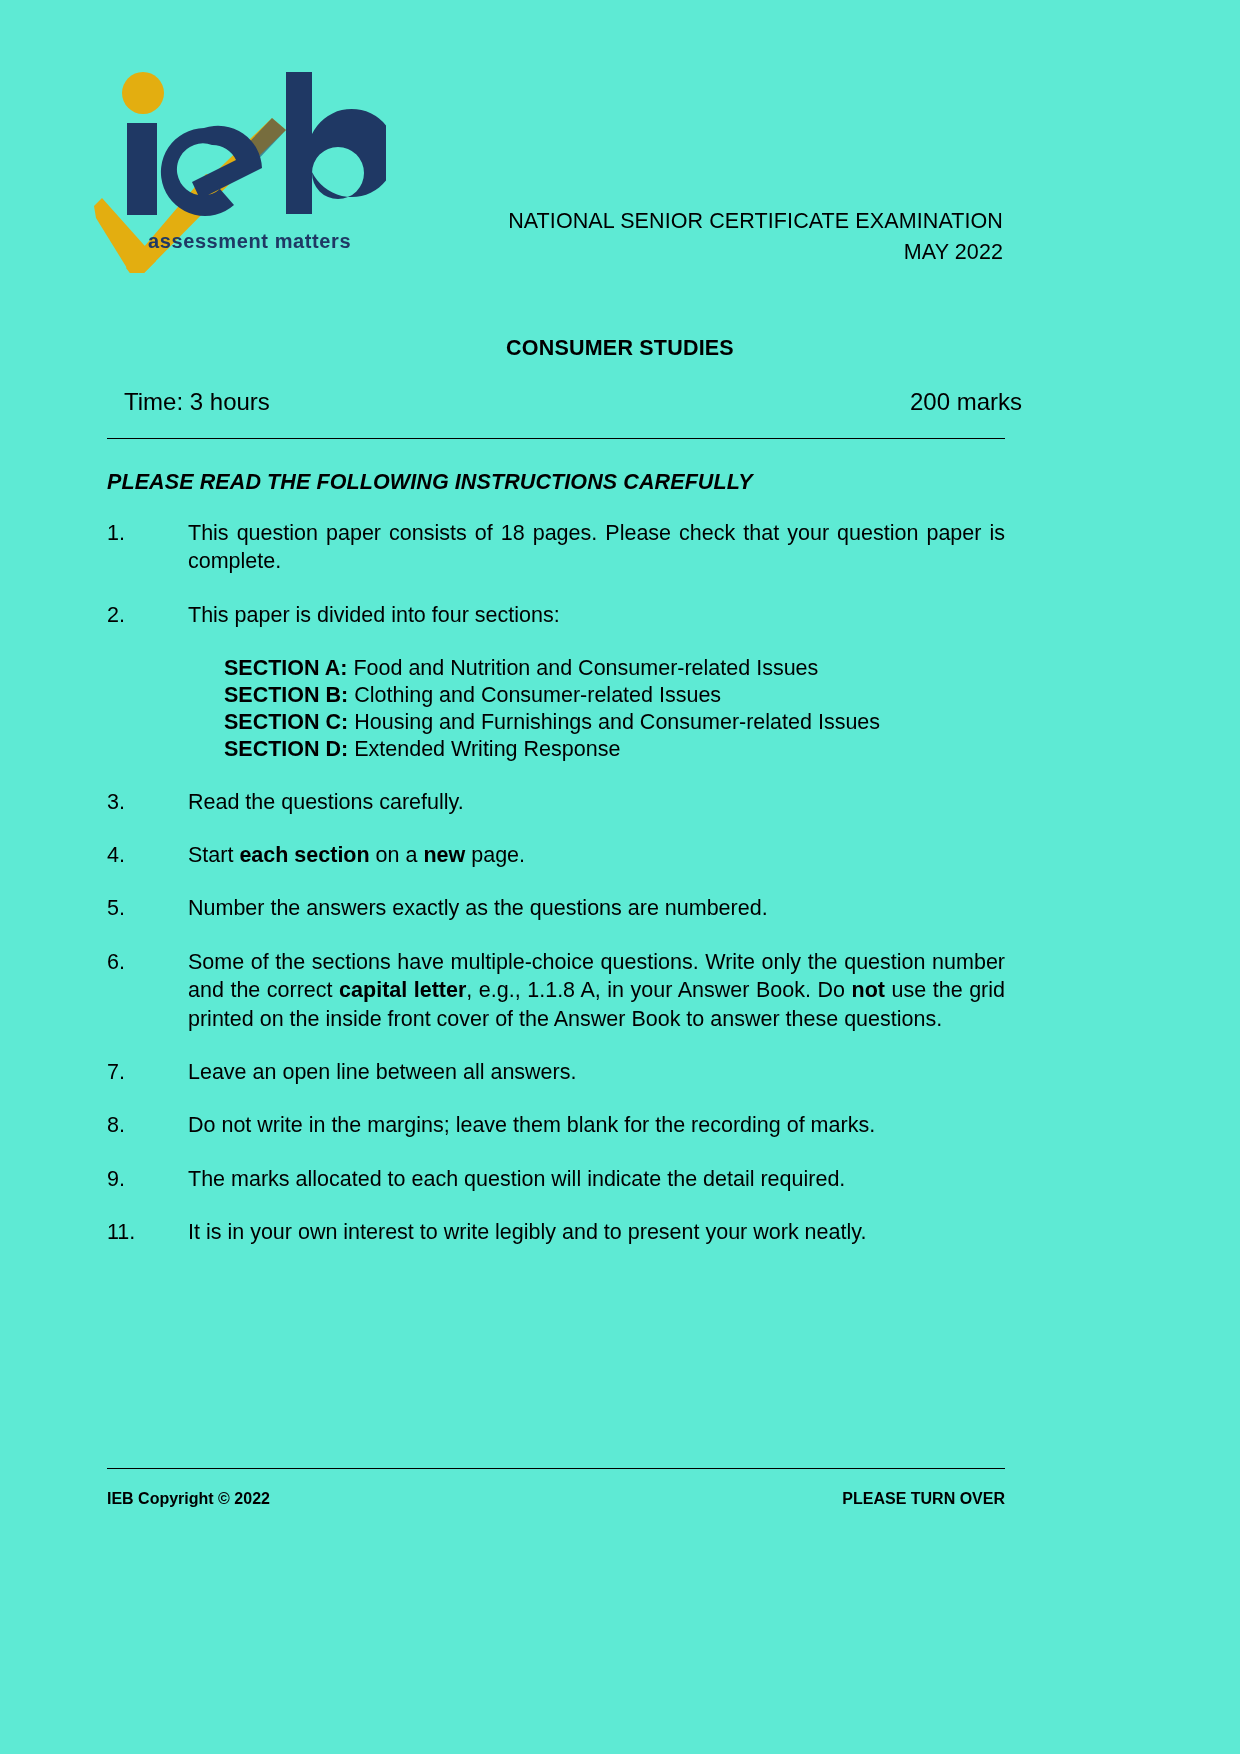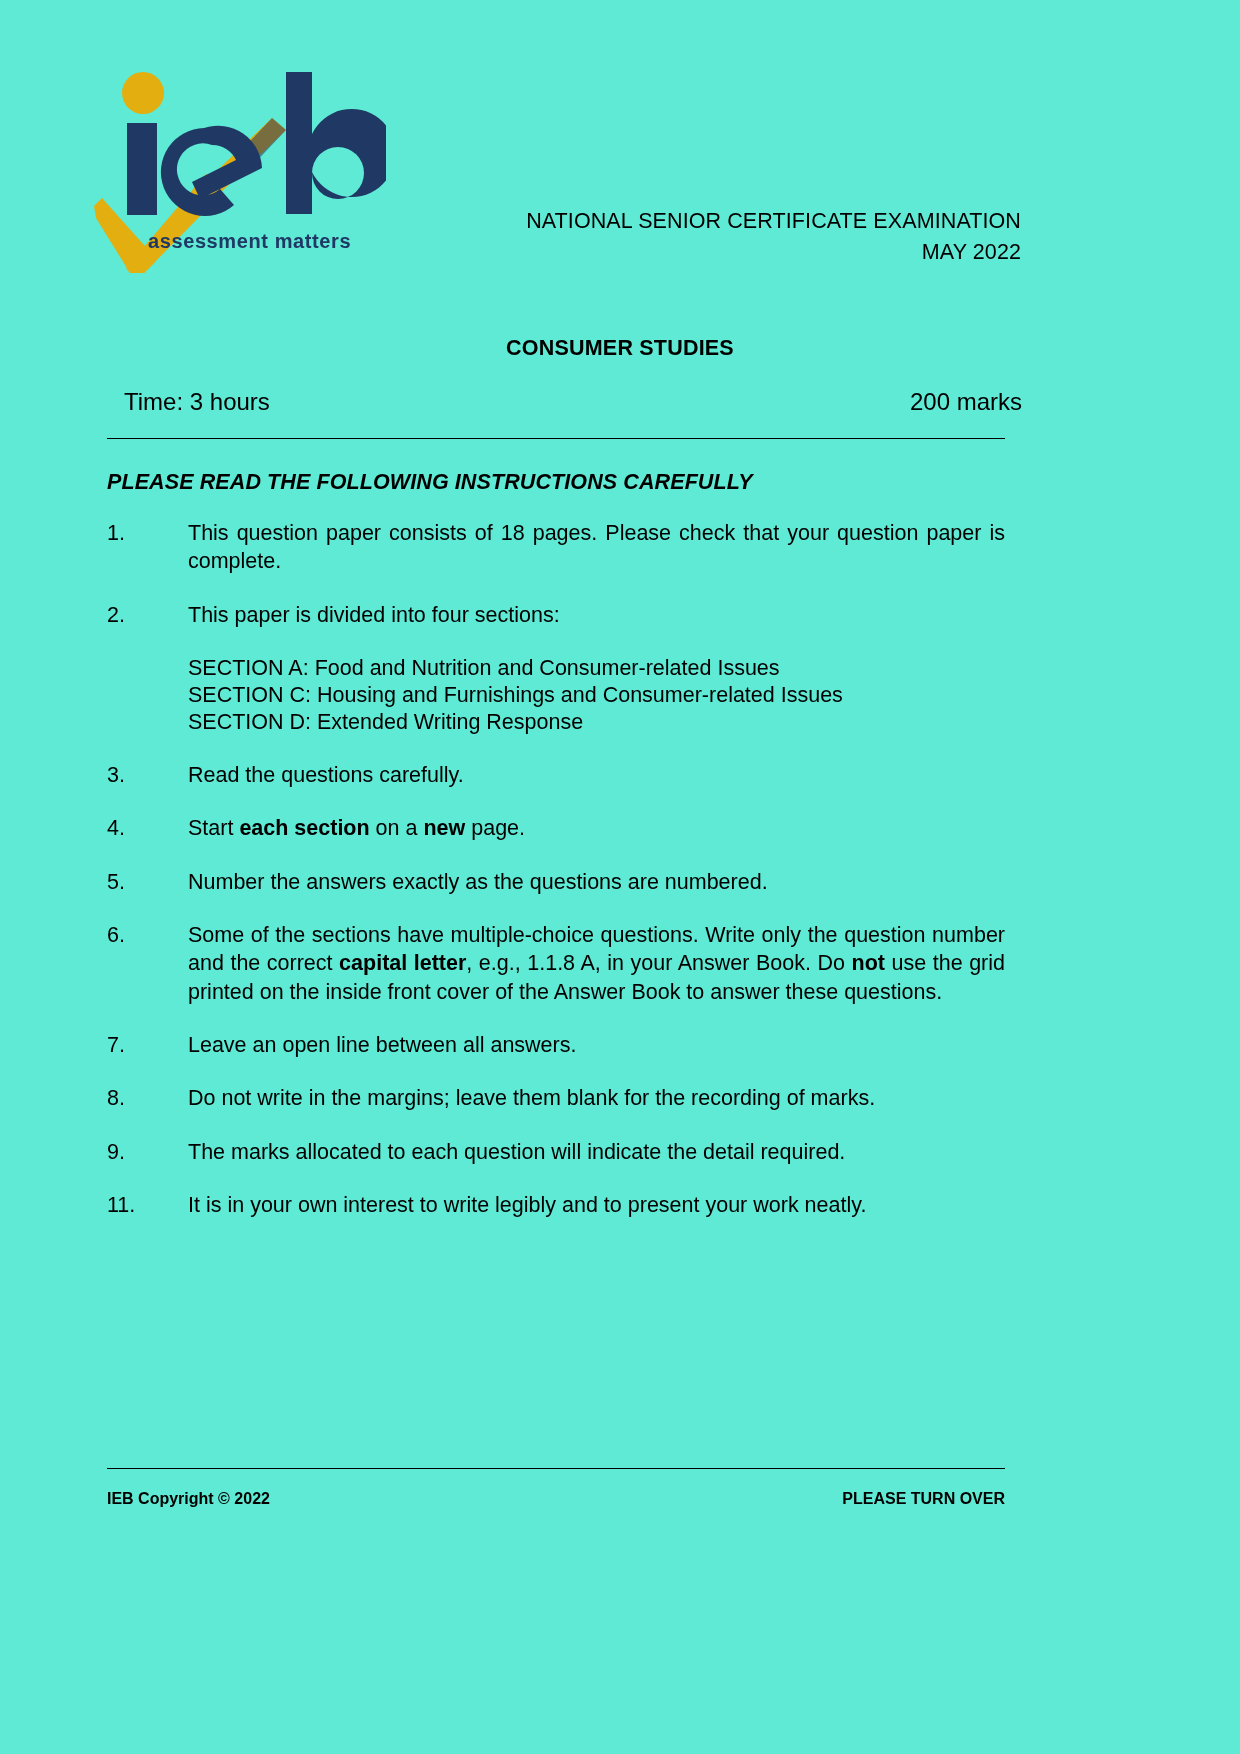--- a/index.html
+++ b/index.html
@@ -32,21 +32,21 @@
     position: absolute;
     left: 86px;
     top: 58px;
     width: 300px;
     height: 215px;
   }
   .logo svg { display: block; }
 
   .exam-meta {
     position: absolute;
-    right: 219px;
+    right: 237px;
     top: 206px;
     text-align: right;
     font-size: 21.5px;
     line-height: 1.42;
     letter-spacing: 0.1px;
     white-space: nowrap;
   }
 
   
   .paper-title {
@@ -119,21 +119,21 @@
     text-align: justify;
     text-align-last: left;
   }
   .sections-block {
     margin-top: 26px;
   }
   .section-line {
     white-space: nowrap;
     line-height: 1.25;
   }
-  .section-line .lbl { font-weight: normal; }
+  .section-line .lbl { font-weight: bold; margin-left: 36px; }
 
   
   .footer {
     position: absolute;
     left: 107px;
     top: 1490px;
     width: 898px;
     display: flex;
     justify-content: space-between;
     align-items: baseline;
@@ -201,20 +201,24 @@
     <div class="instr-item">
       <div class="instr-num">2.</div>
       <div class="instr-body">
         <div>This paper is divided into four sections:</div>
         <div class="sections-block">
           <div class="section-line">
             <span class="lbl">SECTION A:</span>
             <span>Food and Nutrition and Consumer-related Issues</span>
           </div>
           <div class="section-line">
+            <span class="lbl">SECTION B:</span>
+            <span>Clothing and Consumer-related Issues</span>
+          </div>
+          <div class="section-line">
             <span class="lbl">SECTION C:</span>
             <span>Housing and Furnishings and Consumer-related Issues</span>
           </div>
           <div class="section-line">
             <span class="lbl">SECTION D:</span>
             <span>Extended Writing Response</span>
           </div>
         </div>
       </div>
     </div>

